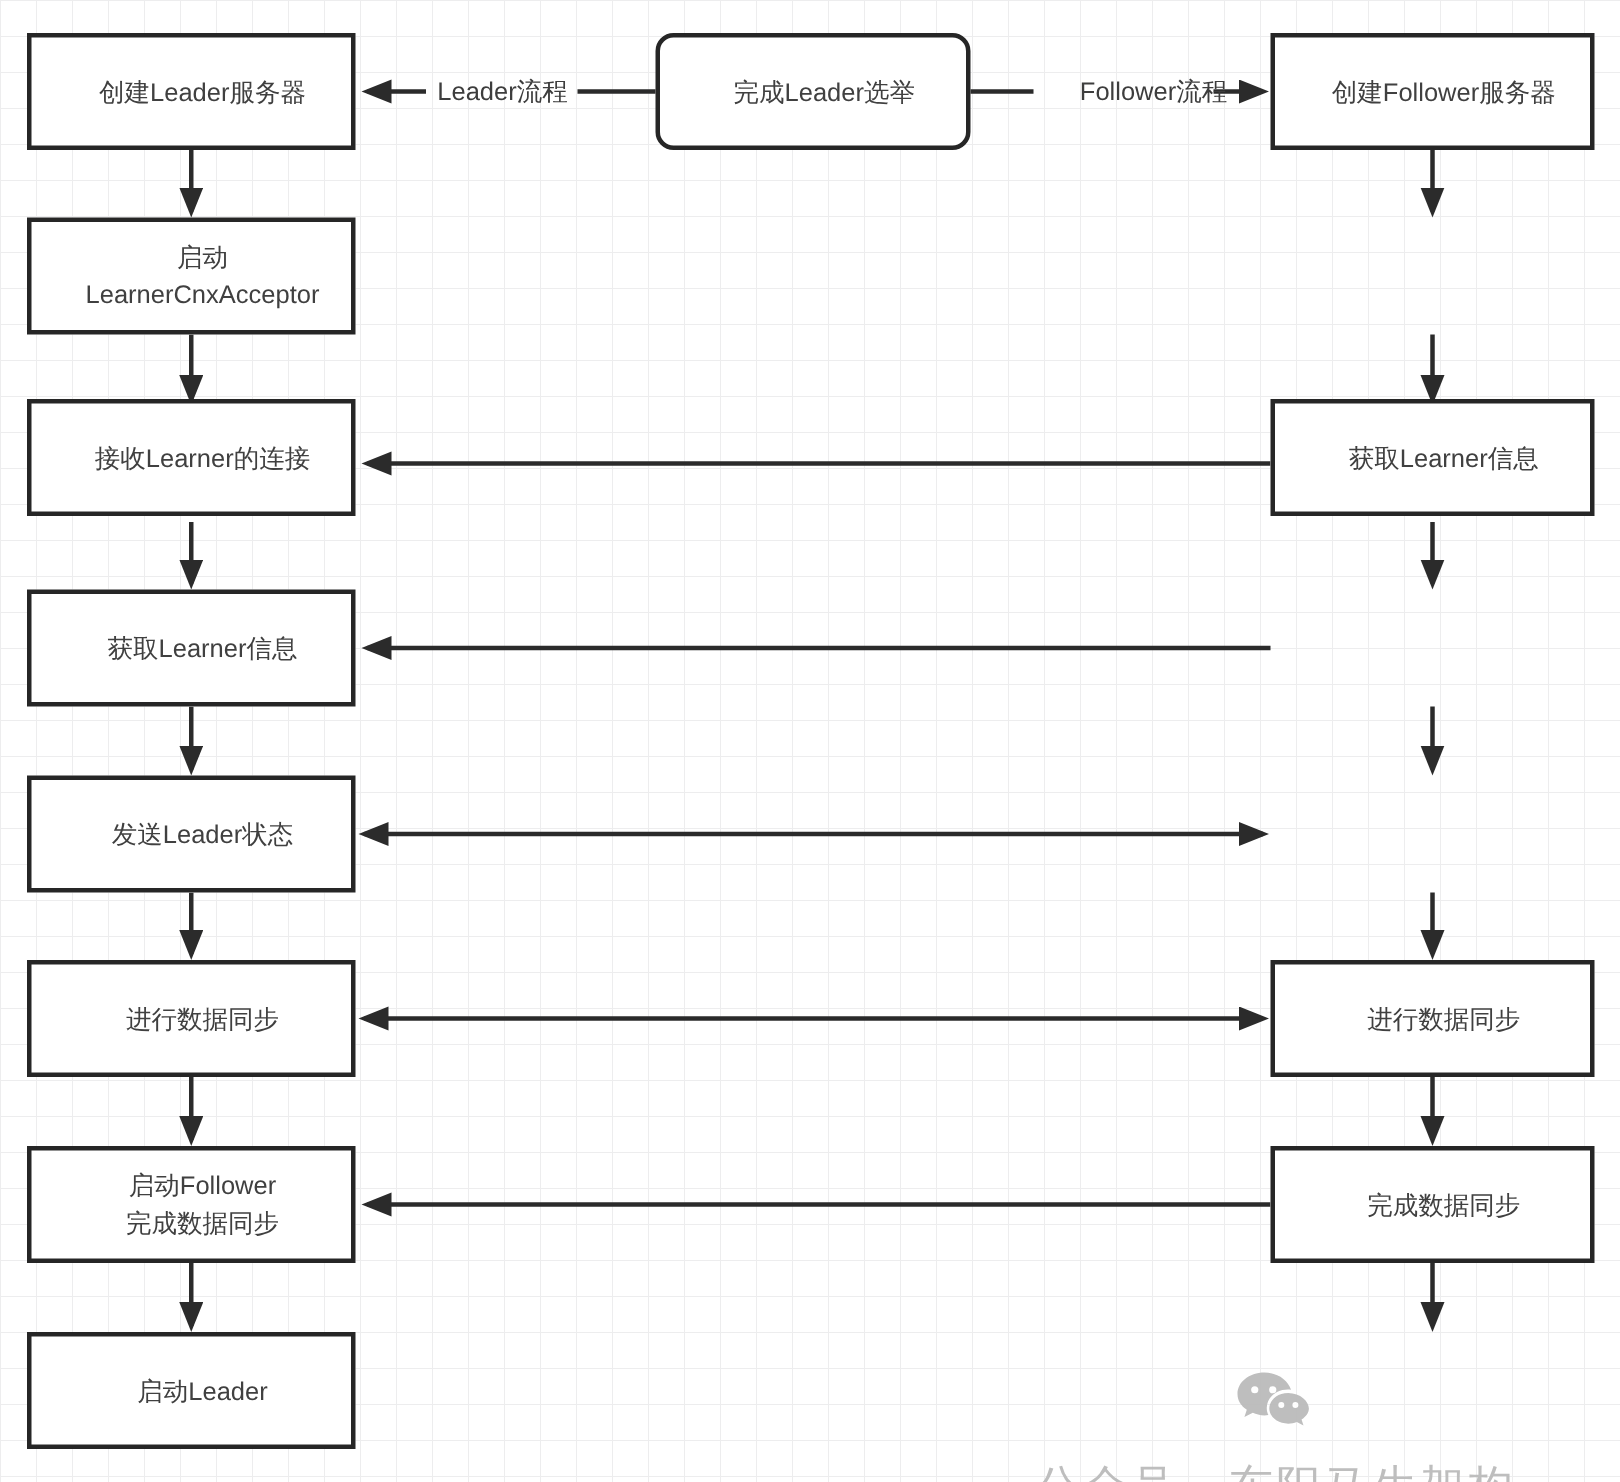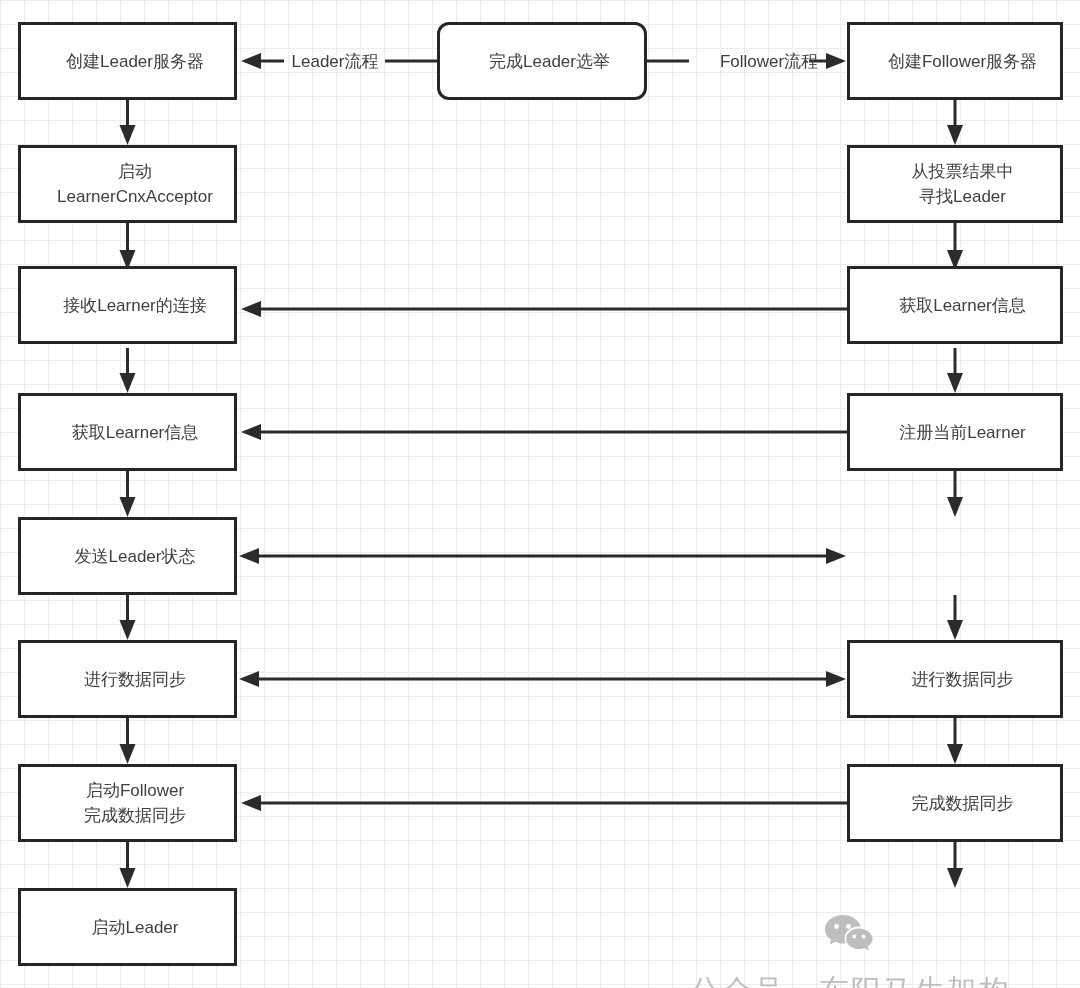--- a/index.html
+++ b/index.html
@@ -117,24 +117,21 @@
 LearnerCnxAcceptor</div>
   <div class="node col-left r3">接收Learner的连接</div>
   <div class="node col-left r4">获取Learner信息</div>
   <div class="node col-left r5">发送Leader状态</div>
   <div class="node col-left r6">进行数据同步</div>
   <div class="node col-left r7">启动Follower
 完成数据同步</div>
   <div class="node col-right r1">创建Follower服务器</div>
 
   <div class="node col-left r8">启动Leader</div>
-  <div class="node col-right r2">从投票结果中
-寻找Leader</div>
   <div class="node col-right r3">获取Learner信息</div>
-  <div class="node col-right r4">注册当前Learner</div>
   <div class="node col-right r6">进行数据同步</div>
   <div class="node col-right r7">完成数据同步</div>
 
   <div class="watermark">
     <span style="display:inline-flex;">
       <svg width="52" height="44" viewBox="0 0 52 44" fill="none">
         <g fill="#b9b9b9">
           <path d="M19,1 C8.5,1 1,7.6 1,15.3 C1,19.7 3.4,23.3 7.2,25.8 L5.6,30.6 L11.2,27.8 C13.5,28.6 15.7,29.6 19,29.6 C19.9,29.6 20.8,29.55 21.6,29.4 C20.9,27.9 20.5,26.3 20.5,24.6 C20.5,17.7 27,12.4 34.6,12.4 C35.3,12.4 36,12.45 36.7,12.55 C34.6,5.9 27.5,1 19,1 Z"></path>
           <path d="M34.8,14.6 C26.6,14.6 22.2,20.3 22.2,25 C22.2,30.5 27.8,35.1 34.8,35.1 C36.9,35.1 38.7,34.7 40.5,34 L45,36.4 L43.7,32.4 C46.8,30.3 48.6,27.7 48.6,25 C48.6,20.3 43,14.6 34.8,14.6 Z"></path>
         </g>

